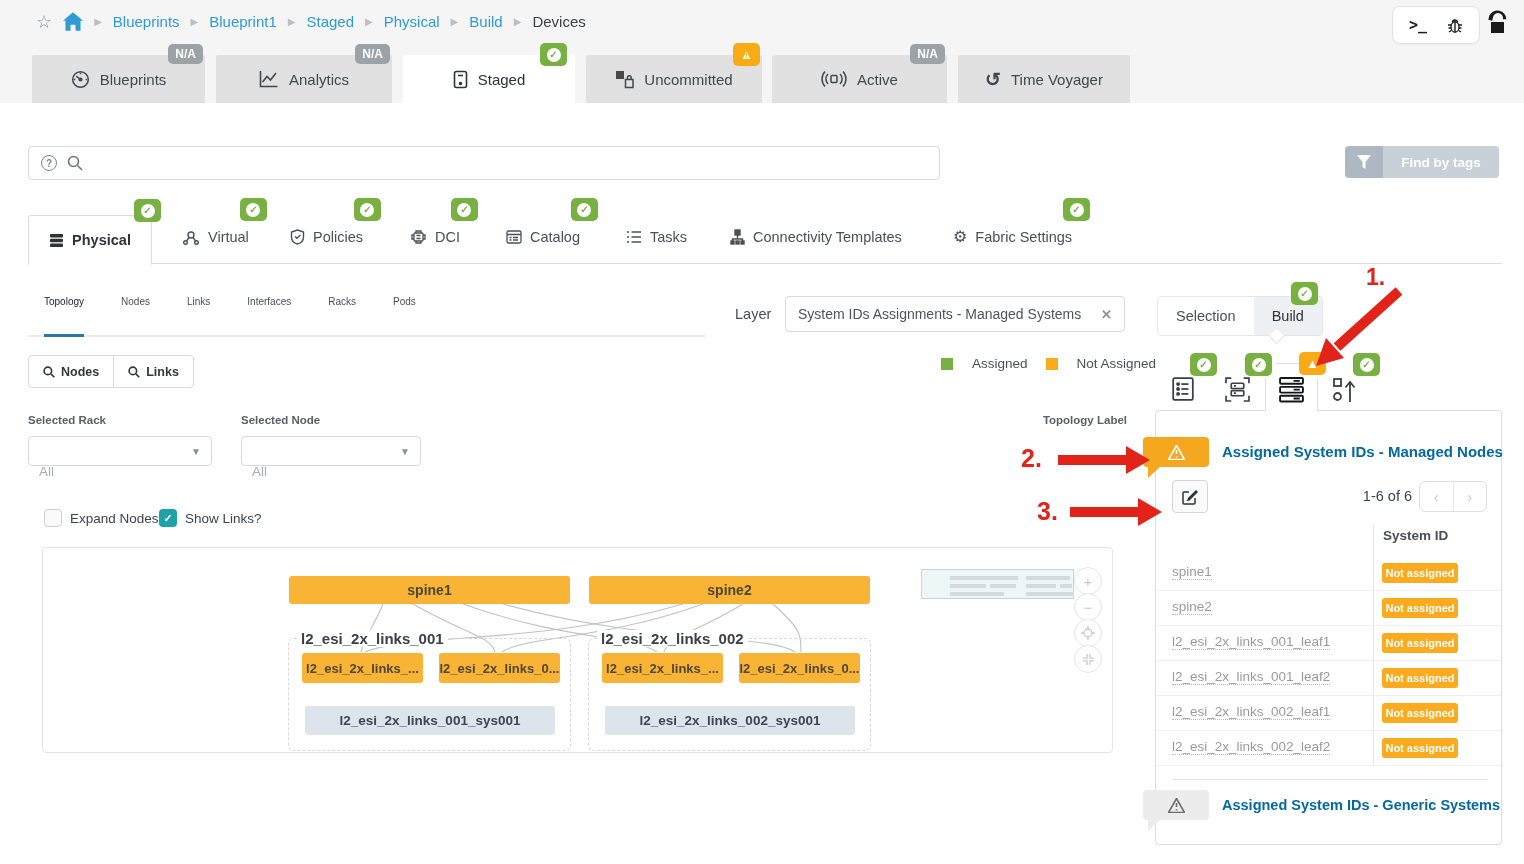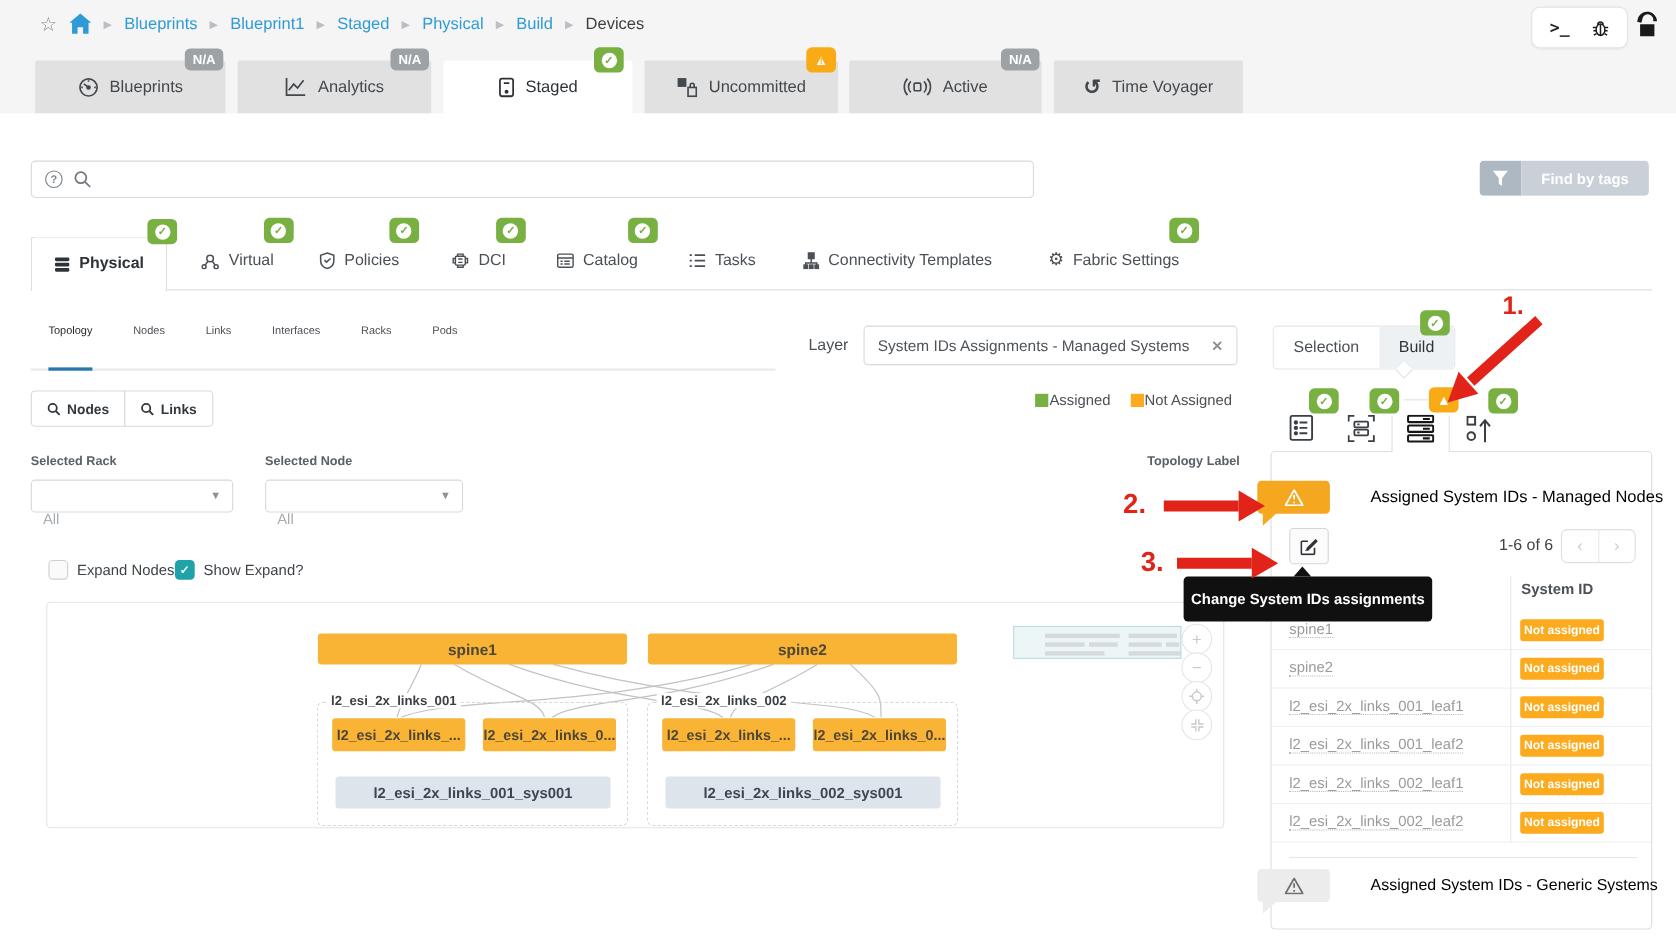--- a/index.html
+++ b/index.html
@@ -44,21 +44,21 @@
 
   
   .view-tabs { position:absolute; left:28px; top:296px; width:677px; display:flex; gap:37px; padding-left:16px; border-bottom:2px solid #eaeaea; }
   .view-tab { font-size:10px; color:#4b5056; padding-bottom:27px; cursor:pointer; }
   .view-tab.active { color:#1d2124; border-bottom:3px solid #2878ab; margin-bottom:-2px; }
   .layer-label { position:absolute; left:735px; top:306px; font-size:14.5px; color:#4b5056; }
   .layer-select { position:absolute; left:785px; top:296px; width:340px; height:36px; border:1px solid #d9d9d9; border-radius:4px; background:#fff; display:flex; align-items:center; padding:0 12px; cursor:pointer; }
   .layer-select .val { flex:1; font-size:14px; color:#4f545a; }
   .clear-x { color:#8b9197; font-weight:bold; font-size:13px; }
   .legend { position:absolute; left:941px; top:356px; display:flex; gap:18px; align-items:center; }
-  .legend-item { display:flex; gap:1px; align-items:center; font-size:13.5px; color:#4b5056; }
+  .legend-item { display:flex; gap:19px; align-items:center; font-size:13.5px; color:#4b5056; }
   .sq { width:12px; height:12px; }
 
   
   .quick-btns { position:absolute; left:28px; top:355px; display:flex; }
   .qbtn { height:33px; border:1px solid #d9d9d9; background:#fff; display:flex; align-items:center; gap:6px; padding:0 14px; font-size:12.5px; font-weight:bold; color:#33383d; cursor:pointer; }
   .qbtn:first-child { border-radius:4px 0 0 4px; }
   .qbtn:last-child { border-radius:0 4px 4px 0; margin-left:-1px; }
 
   
   .flabel { position:absolute; font-size:11.5px; font-weight:bold; color:#5a6068; }
@@ -70,21 +70,21 @@
   .cb-row { position:absolute; top:509px; display:flex; align-items:center; gap:8px; cursor:pointer; }
   .cbox { width:18px; height:18px; border-radius:4px; }
   .cbox.off { border:1px solid #d0d0d0; background:#fafafa; }
   .cbox.on { background:#1fa3a8; color:#fff; font-size:11px; font-weight:bold; display:flex; align-items:center; justify-content:center; }
   .cb-label { font-size:13.5px; color:#3f4449; }
 
   
   .canvas { position:absolute; left:42px; top:547px; width:1071px; height:206px; border:1px solid #e4e4e4; border-radius:4px; background:#fff; }
   .spine { position:absolute; top:28px; width:281px; height:28px; background:#f9b335; border-radius:3px; display:flex; align-items:center; justify-content:center; font-size:14px; font-weight:bold; color:#4e4637; cursor:pointer; }
   .tgroup { position:absolute; top:90px; width:283px; height:113px; border:1.5px dashed #d8d8d8; border-radius:6px; }
-  .tgroup-label { position:absolute; top:-9px; left:8px; background:#fff; padding:0 4px; font-size:12px; font-weight:bold; color:#3c4044; }
+  .tgroup-label { position:absolute; top:-9px; left:8px; background:#fff; padding:0 4px; font-size:15px; font-weight:bold; color:#3c4044; }
   .leaf { position:absolute; top:14px; width:121px; height:30px; background:#f9b335; border-radius:3px; display:flex; align-items:center; justify-content:center; font-size:13px; font-weight:bold; color:#4e4637; white-space:nowrap; overflow:hidden; cursor:pointer; }
   .sysbox { position:absolute; top:67px; left:16px; width:250px; height:29px; background:#dee4eb; border-radius:3px; display:flex; align-items:center; justify-content:center; font-size:13.5px; font-weight:bold; color:#3d4654; cursor:pointer; }
   .minimap { position:absolute; left:878px; top:21px; width:153px; height:30px; background:#edf6f7; border:1px solid #b7dde0; cursor:grab; }
   .mbar { position:absolute; height:4px; background:#d5dade; }
   .zbtn { position:absolute; left:1031px; width:28px; height:28px; border:1px solid #e5e5e5; border-radius:50%; background:#fff; color:#c9c9c9; display:flex; align-items:center; justify-content:center; font-size:15px; cursor:pointer; }
 
   
   .sb-tabs { position:absolute; left:1157px; top:296px; height:40px; border:1px solid #e6e6e6; border-radius:4px; background:#fff; display:flex; overflow:visible; }
   .sb-tab { padding:0 18px; display:flex; align-items:center; font-size:14.5px; color:#4b5056; cursor:pointer; }
   .sb-tab.active { background:#eef1f4; color:#2f3337; border-radius:0 4px 4px 0; }
@@ -94,21 +94,21 @@
   .bbadge { position:absolute; top:353px; }
   .card { position:absolute; left:1155px; top:410px; width:347px; height:435px; background:#fff; border:1px solid #dddddd; border-radius:4px; }
   .card-gap { position:absolute; left:1266px; top:409px; width:51px; height:2px; background:#fff; }
   .vline { position:absolute; width:1px; background:#e0e0e0; }
   .bubble { position:absolute; width:66px; height:30px; border-radius:4px; display:flex; align-items:center; justify-content:center; }
   .bubble .tail { position:absolute; left:5px; bottom:-11px; width:0; height:0; border-top:12px solid; border-right:13px solid transparent; }
   .bubble.orange { background:#f5a81f; color:#fff; }
   .bubble.orange .tail { border-top-color:#f5a81f; }
   .bubble.gray { background:#ececec; color:#6e6e6e; }
   .bubble.gray .tail { border-top-color:#ececec; }
-  .panel-heading { position:absolute; font-size:15px; font-weight:normal; color:#000000;margin-left:24px; }
+  .panel-heading { position:absolute; font-size:15px; font-weight:bold; color:#0369a1; }
   .edit-btn { position:absolute; left:1172px; top:480px; width:36px; height:33px; border:1px solid #d6d6d6; border-radius:4px; background:#fbfbfb; display:flex; align-items:center; justify-content:center; color:#2f3337; cursor:pointer; }
   .pag-text { position:absolute; left:1340px; top:488px; width:72px; text-align:right; font-size:14.5px; color:#3f4449; }
   .pager { position:absolute; left:1419px; top:481px; width:68px; height:31px; border:1px solid #dfdfdf; border-radius:6px; background:#fff; display:flex; }
   .pager div { flex:1; display:flex; align-items:center; justify-content:center; color:#cacaca; font-size:15px; cursor:pointer; }
   .pager div:first-child { border-right:1px solid #e8e8e8; }
   .col-header { position:absolute; left:1383px; top:528px; font-size:13.5px; font-weight:bold; color:#4b5056; }
   .rows { position:absolute; left:1156px; top:556px; width:345px; }
   .trow { position:relative; height:35px; border-bottom:1px solid #efefef; }
   .trow .nm { position:absolute; left:16px; top:8px; font-size:13.5px; color:#9b9b9b; border-bottom:1px dotted #b9b9b9; cursor:pointer; }
   .trow .st { position:absolute; right:43px; top:7px; width:76px; height:20px; background:#fbab1d; border-radius:3px; color:#fff; font-size:11px; font-weight:bold; display:flex; align-items:center; justify-content:center; }
@@ -388,21 +388,21 @@
     <span class="caret">▼</span>
   </div>
   <span class="flabel" style="left:944px; top:414px; width:183px; text-align:right;">Topology Label</span>
 
   <div class="cb-row" style="left:44px;">
     <span class="cbox off"></span>
     <span class="cb-label">Expand Nodes?</span>
   </div>
   <div class="cb-row" style="left:159px;">
     <span class="cbox on">✓</span>
-    <span class="cb-label">Show Expand?</span>
+    <span class="cb-label">Show Links?</span>
   </div>
 
   <div class="canvas">
     <svg width="1071" height="206" style="position:absolute; left:0; top:0;">
       <g fill="none" stroke="#c2c2c2" stroke-width="1.1">
         <path d="M340,56 C330,80 322,88 318,104"></path>
         <path d="M370,56 C420,85 448,88 452,104"></path>
         <path d="M420,56 C520,92 592,88 614,104"></path>
         <path d="M460,56 C610,97 722,85 752,104"></path>
         <path d="M640,56 C500,97 368,85 322,104"></path>
@@ -574,24 +574,20 @@
   <span class="abs" style="left:1172px; top:779px; width:316px; height:1px; background:#e5e5e5;"></span>
   <div class="bubble gray" style="left:1143px; top:790px;">
     <svg width="17" height="15" viewBox="0 0 17 15">
         <path d="M8.5 0.5 L16.5 14.5 H0.5 Z" fill="none" stroke="#6e6e6e" stroke-width="1.6"></path>
         <path d="M8.5 5 v4 M8.5 11.2 v1.4" stroke="#6e6e6e" stroke-width="1.6"></path>
       </svg>
     <span class="tail"></span>
   </div>
   <span class="panel-heading" style="left:1222px; top:797px; font-size:14.5px;text-align:center;">Assigned System IDs - Generic Systems</span>
 
-  <div class="tooltip">
-    <span class="tcaret"></span>
-    <span>Change System IDs assignments</span>
-  </div>
 
   <svg id="arrows" width="1524" height="864">
     <g fill="#e2231a" stroke="#e2231a">
       <line x1="1399" y1="291" x2="1337" y2="347" stroke-width="10"></line>
       <polygon points="1316,366 1326,338 1344,358" stroke="none"></polygon>
       <line x1="1058" y1="460" x2="1126" y2="460" stroke-width="10"></line>
       <polygon points="1150,460 1126,446 1126,474" stroke="none"></polygon>
       <line x1="1070" y1="512" x2="1138" y2="512" stroke-width="10"></line>
       <polygon points="1162,512 1138,498 1138,526" stroke="none"></polygon>
     </g>

